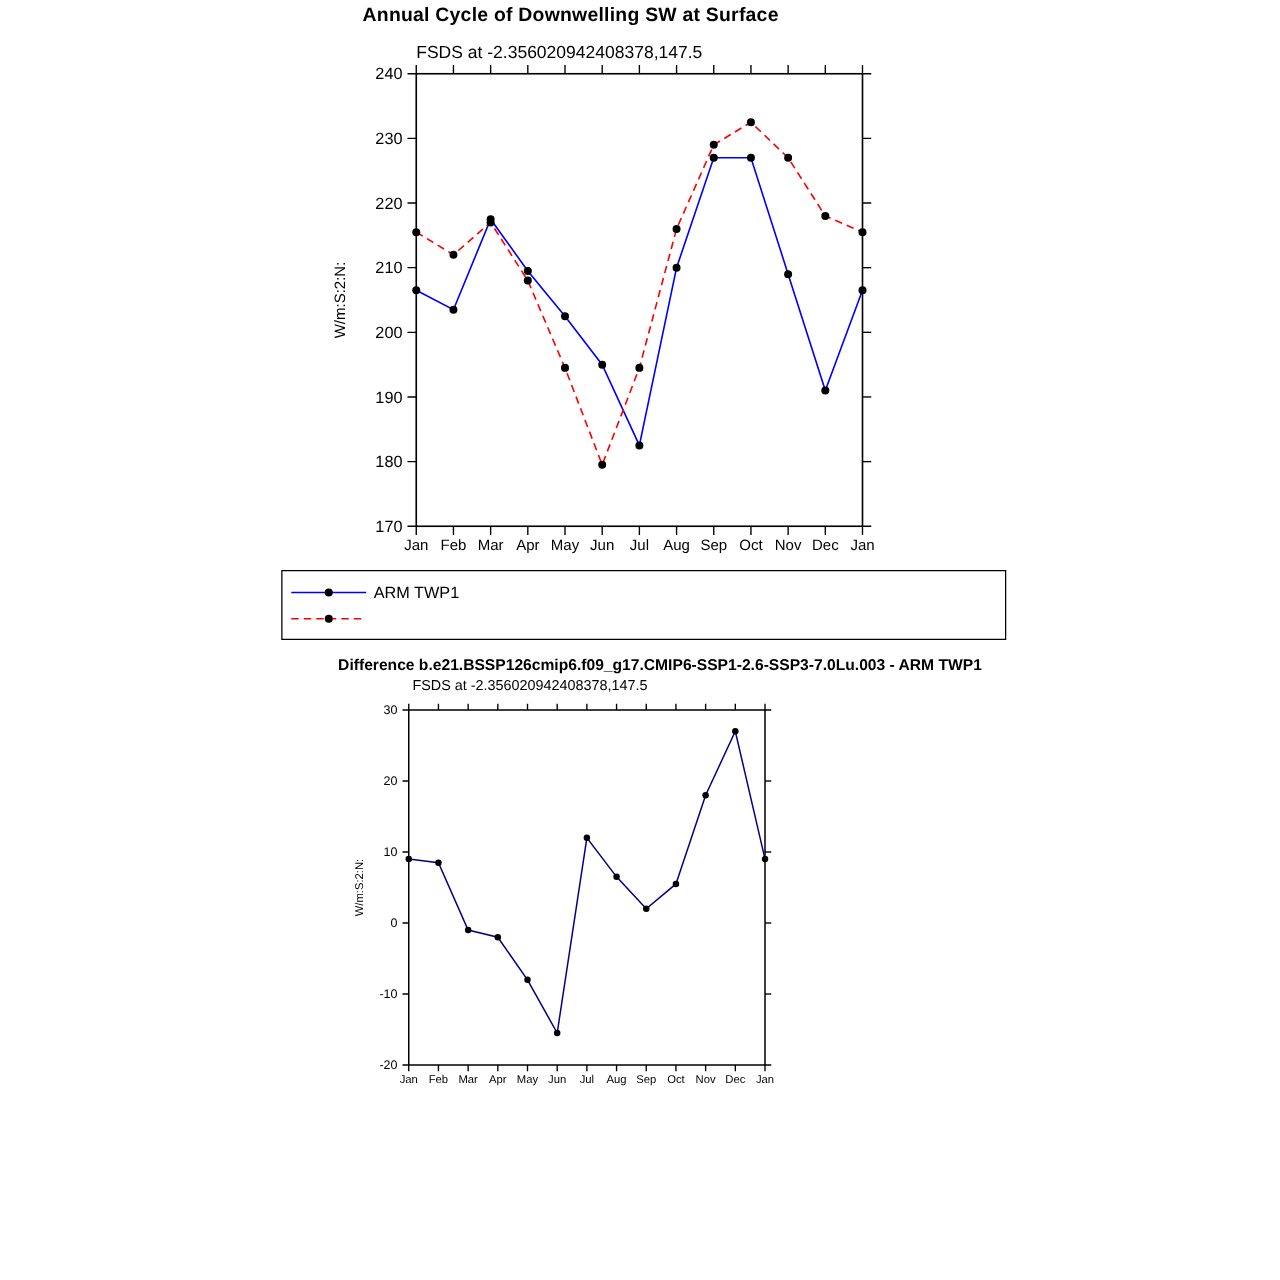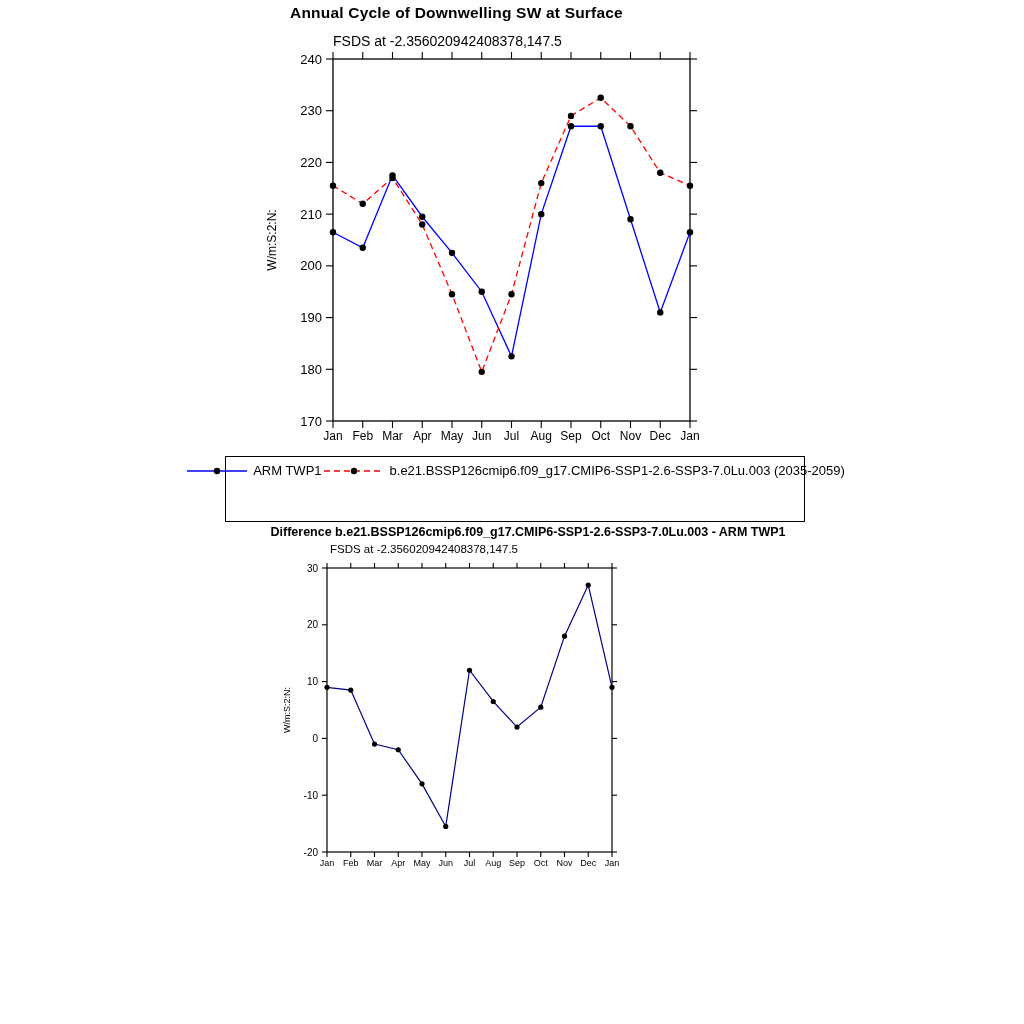--- a/index.html
+++ b/index.html
@@ -12,23 +12,23 @@
   .page { position: relative; width: 1024px; height: 1024px; background: #ffffff; overflow: hidden; }
 
   .c1-title {
     position: absolute; top: 4px; left: 0; width: 913px;
     text-align: center; font-weight: bold; font-size: 15.5px; letter-spacing: 0.2px;
   }
   .c1-subtitle { position: absolute; top: 33px; left: 333px; font-size: 14px; }
   .c1-svg { position: absolute; left: 250px; top: 28px; }
 
   .legend {
-    position: absolute; left: 225px; top: 456px; width: 580px; height: 66px;
+    position: absolute; left: 225px; top: 456px; width: 580px; height: 56px;
     border: 1px solid #000; background: #fff;
-    display: flex; flex-direction: row; justify-content: center; padding: 3px 5px;
+    display: flex; flex-direction: column; justify-content: center; padding: 3px 5px;
   }
   .legend-row { display: flex; align-items: center; height: 21px; }
   .lsample { flex: 0 0 auto; margin-right: 4px; }
   .ltext { font-size: 13px; white-space: nowrap; }
 
   .c2-title {
     position: absolute; top: 525px; left: 0; width: 1024px;
     text-align: center; font-weight: bold; font-size: 12.5px; margin-left: 16px;
   }
   .c2-subtitle { position: absolute; top: 543px; left: 330px; font-size: 11.5px; }
@@ -145,21 +145,20 @@
           <line x1="2" y1="7" x2="62" y2="7" stroke="#0000ff" stroke-width="1.3"></line>
           <circle cx="32" cy="7" r="3.2" fill="#000000"></circle>
         </svg>
       <span class="ltext">ARM TWP1</span>
     </div>
     <div class="legend-row">
       <svg class="lsample" width="64" height="14">
           <line x1="2" y1="7" x2="62" y2="7" stroke="#ff0000" stroke-width="1.3" stroke-dasharray="6,4"></line>
           <circle cx="32" cy="7" r="3.2" fill="#000000"></circle>
         </svg>
-      <span class="ltext">b.e21.BSSP126cmip6.f09_g17.CMIP6-SSP1-2.6-SSP3-7.0Lu.003 (2035-2059)</span>
     </div>
   </div>
 
   <div class="c2-title">Difference b.e21.BSSP126cmip6.f09_g17.CMIP6-SSP1-2.6-SSP3-7.0Lu.003 - ARM TWP1</div>
   <div class="c2-subtitle">FSDS at -2.356020942408378,147.5</div>
   <svg id="chart2-svg" class="c2-svg" width="390" height="330">
       <rect x="77" y="16" width="285" height="284" fill="none" stroke="#000" stroke-width="1.2"></rect>
       <line x1="72" y1="300" x2="77" y2="300" stroke="#000" stroke-width="1.1"></line>
       <line x1="362" y1="300" x2="367" y2="300" stroke="#000" stroke-width="1.1"></line>
       <text x="68" y="303.5" text-anchor="end" font-size="10">-20</text>

